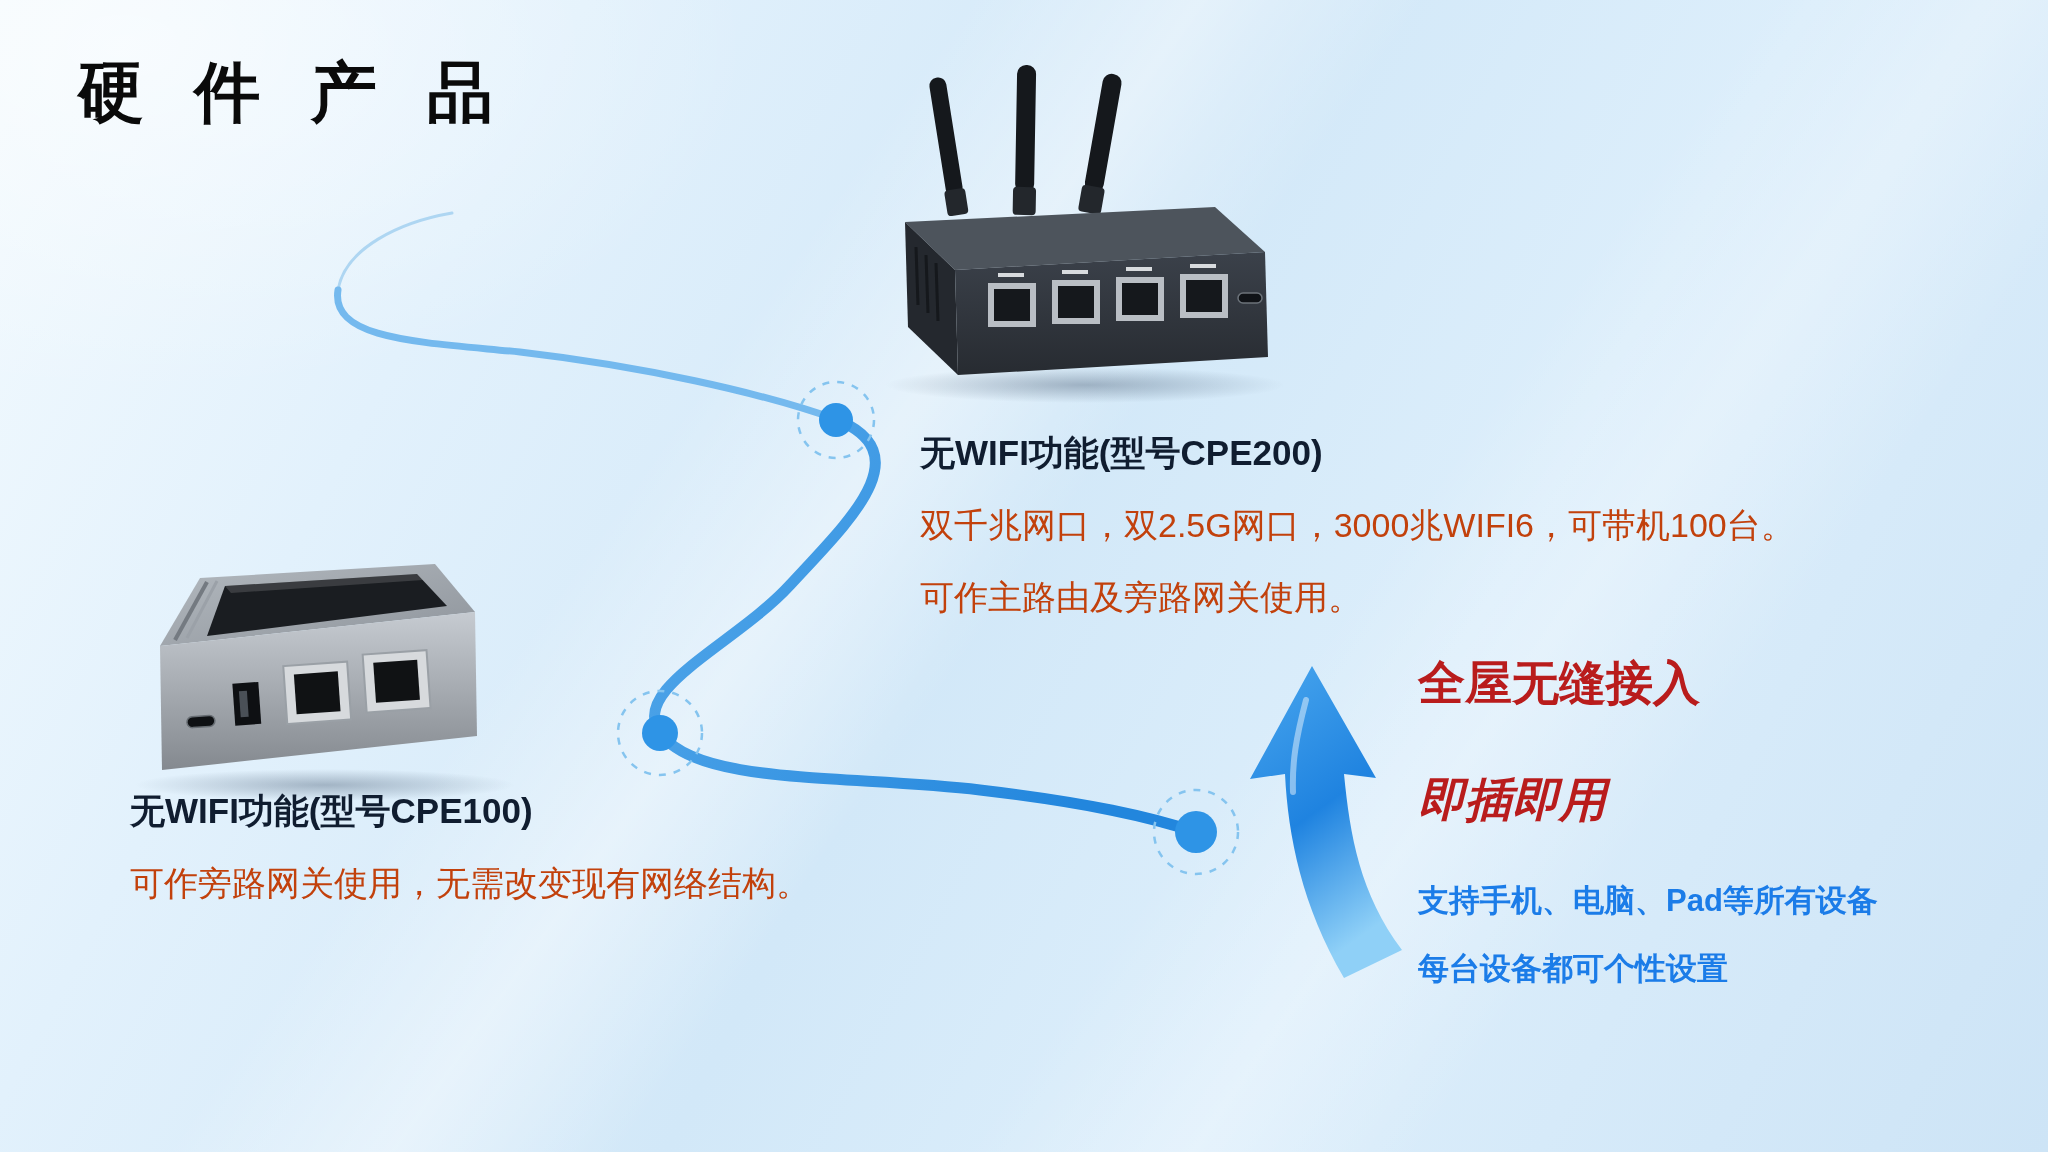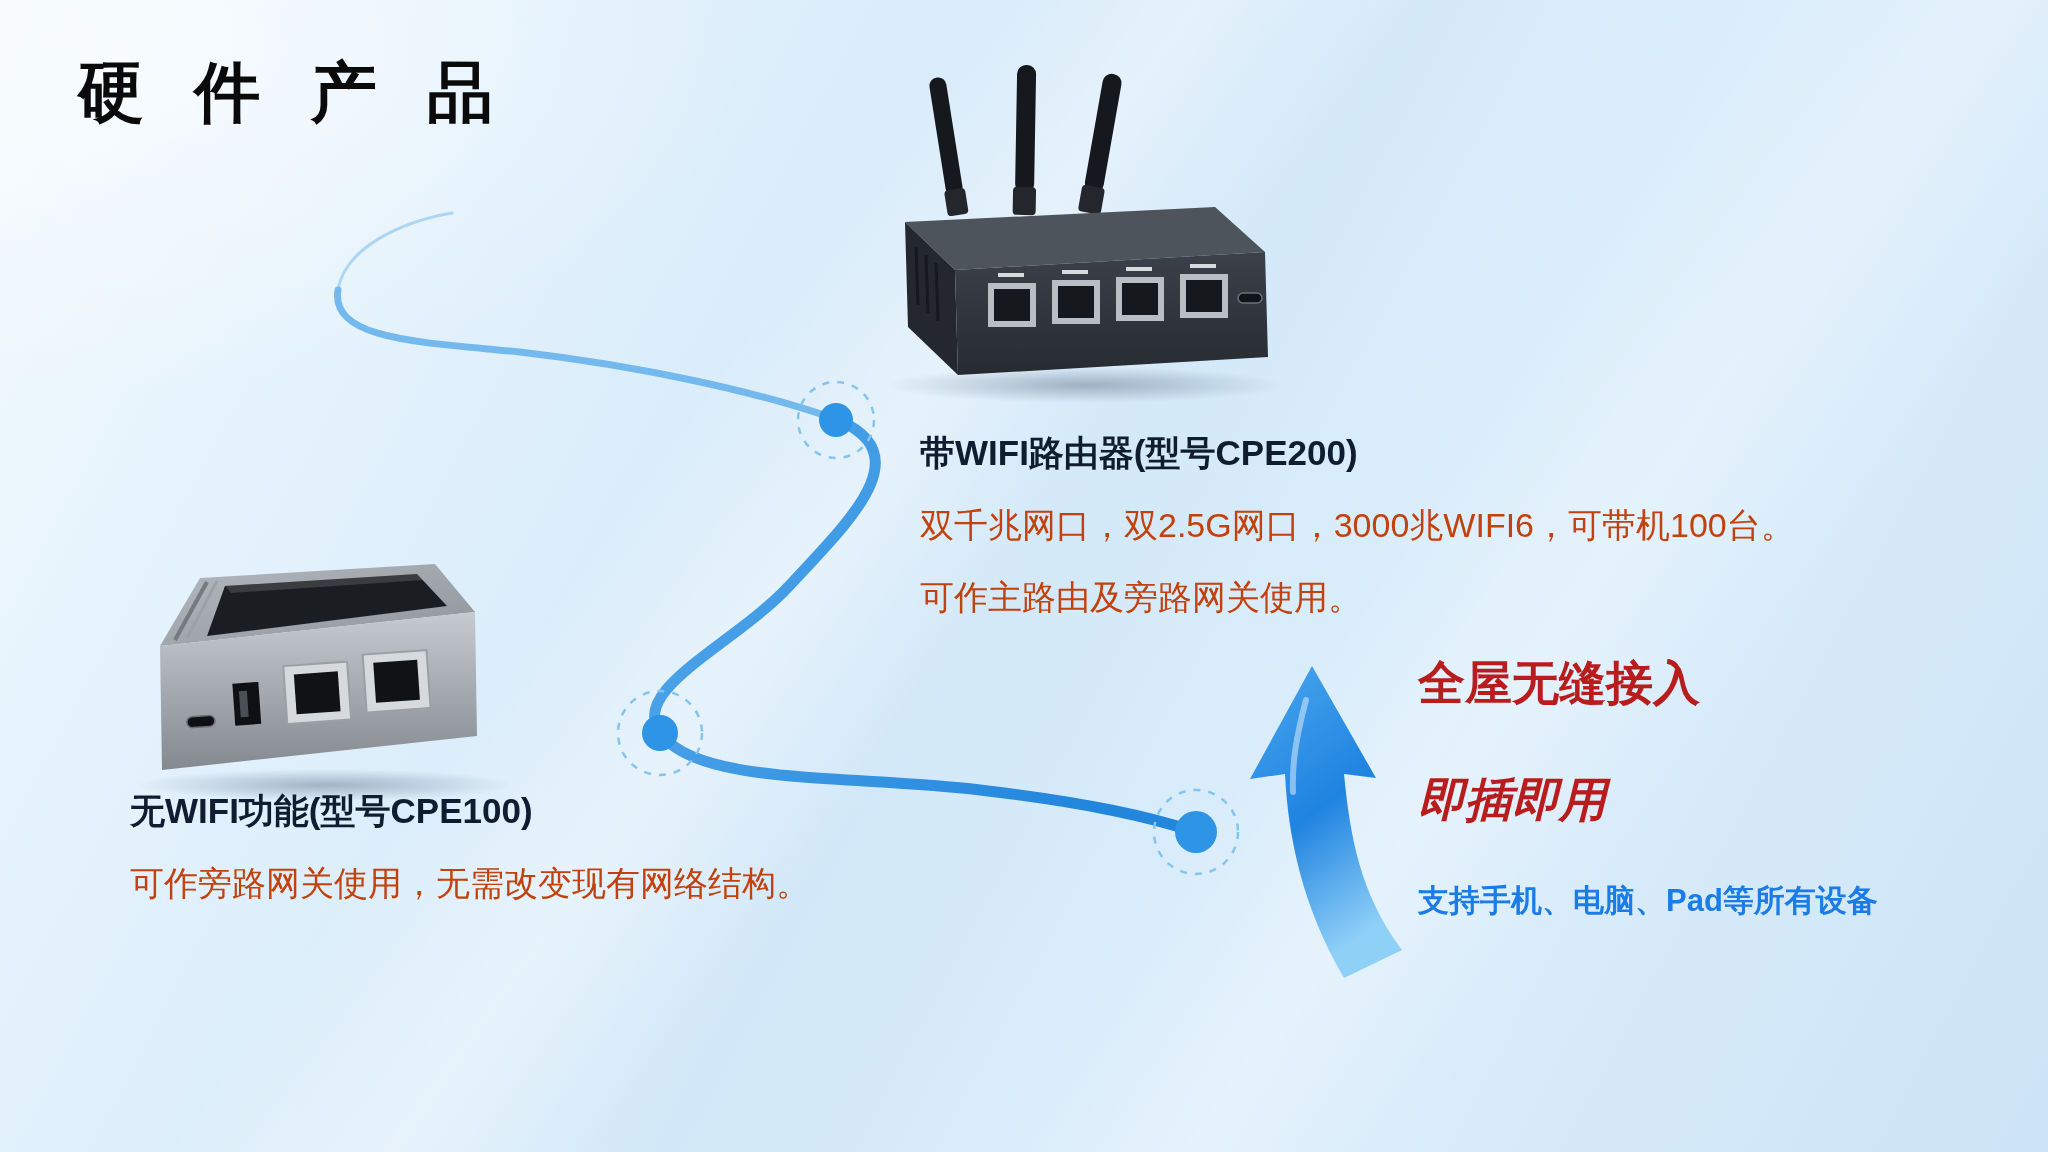--- a/index.html
+++ b/index.html
@@ -183,29 +183,30 @@
         <stop offset="1" stop-color="#8fd0f7"></stop>
       </linearGradient>
     </defs>
     <path d="M1312 666 L1376 778 L1344 774 C 1350 836, 1360 894, 1402 950 L1344 978 C 1302 906, 1288 836, 1285 774 L1250 779 Z" fill="url(#arrowGrad)"></path>
     <path d="M1306 700 C 1296 738, 1292 762, 1293 792" fill="none" stroke="rgba(255,255,255,0.45)" stroke-width="6" stroke-linecap="round"></path>
   </svg>
 
   <h1 class="page-title">硬 件 产 品</h1>
 
   <div class="prod-block cpe200">
-    <p class="prod-name">带WIFI路由器(型号CPE200)</p>
+    <p class="prod-name">无WIFI功能(型号CPE200)</p>
     <p class="prod-desc">双千兆网口，双2.5G网口，3000兆WIFI6，可带机100台。</p>
     <p class="prod-desc">可作主路由及旁路网关使用。</p>
   </div>
 
   <div class="prod-block cpe100">
     <p class="prod-name">无WIFI功能(型号CPE100)</p>
     <p class="prod-desc">可作旁路网关使用，无需改变现有网络结构。</p>
   </div>
 
   <div class="features">
     <p class="feat-headline">全屋无缝接入</p>
     <p class="feat-headline second">即插即用</p>
     <p class="feat-point">支持手机、电脑、Pad等所有设备</p>
+    <p class="feat-point">每台设备都可个性设置</p>
   </div>
 
 </div>
 
 </body></html>

